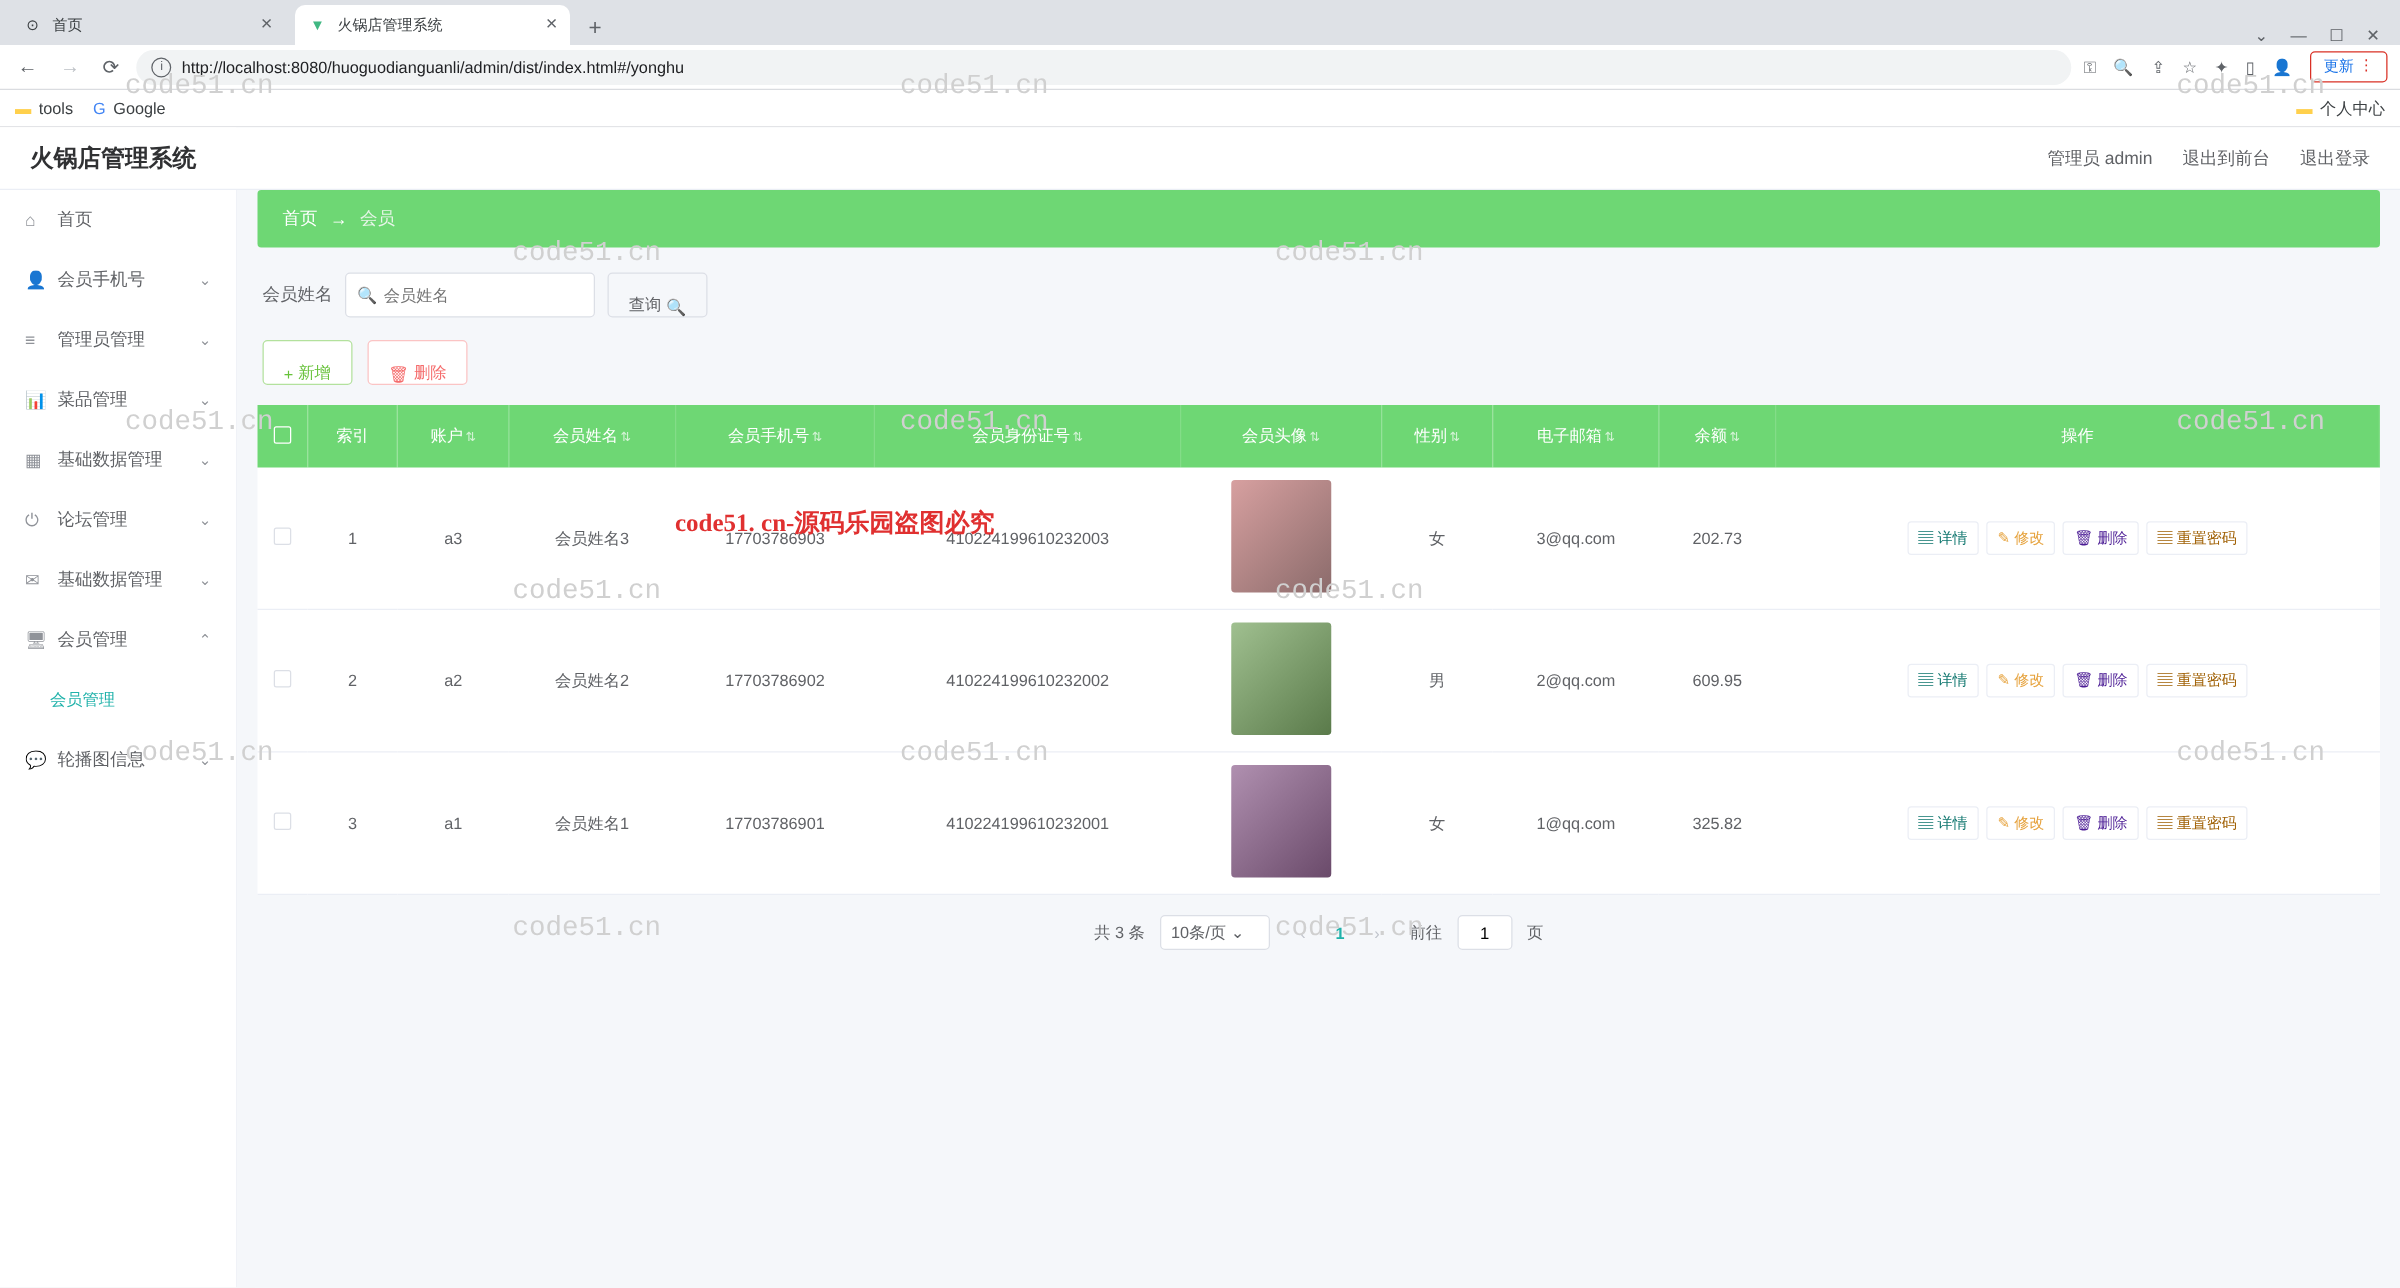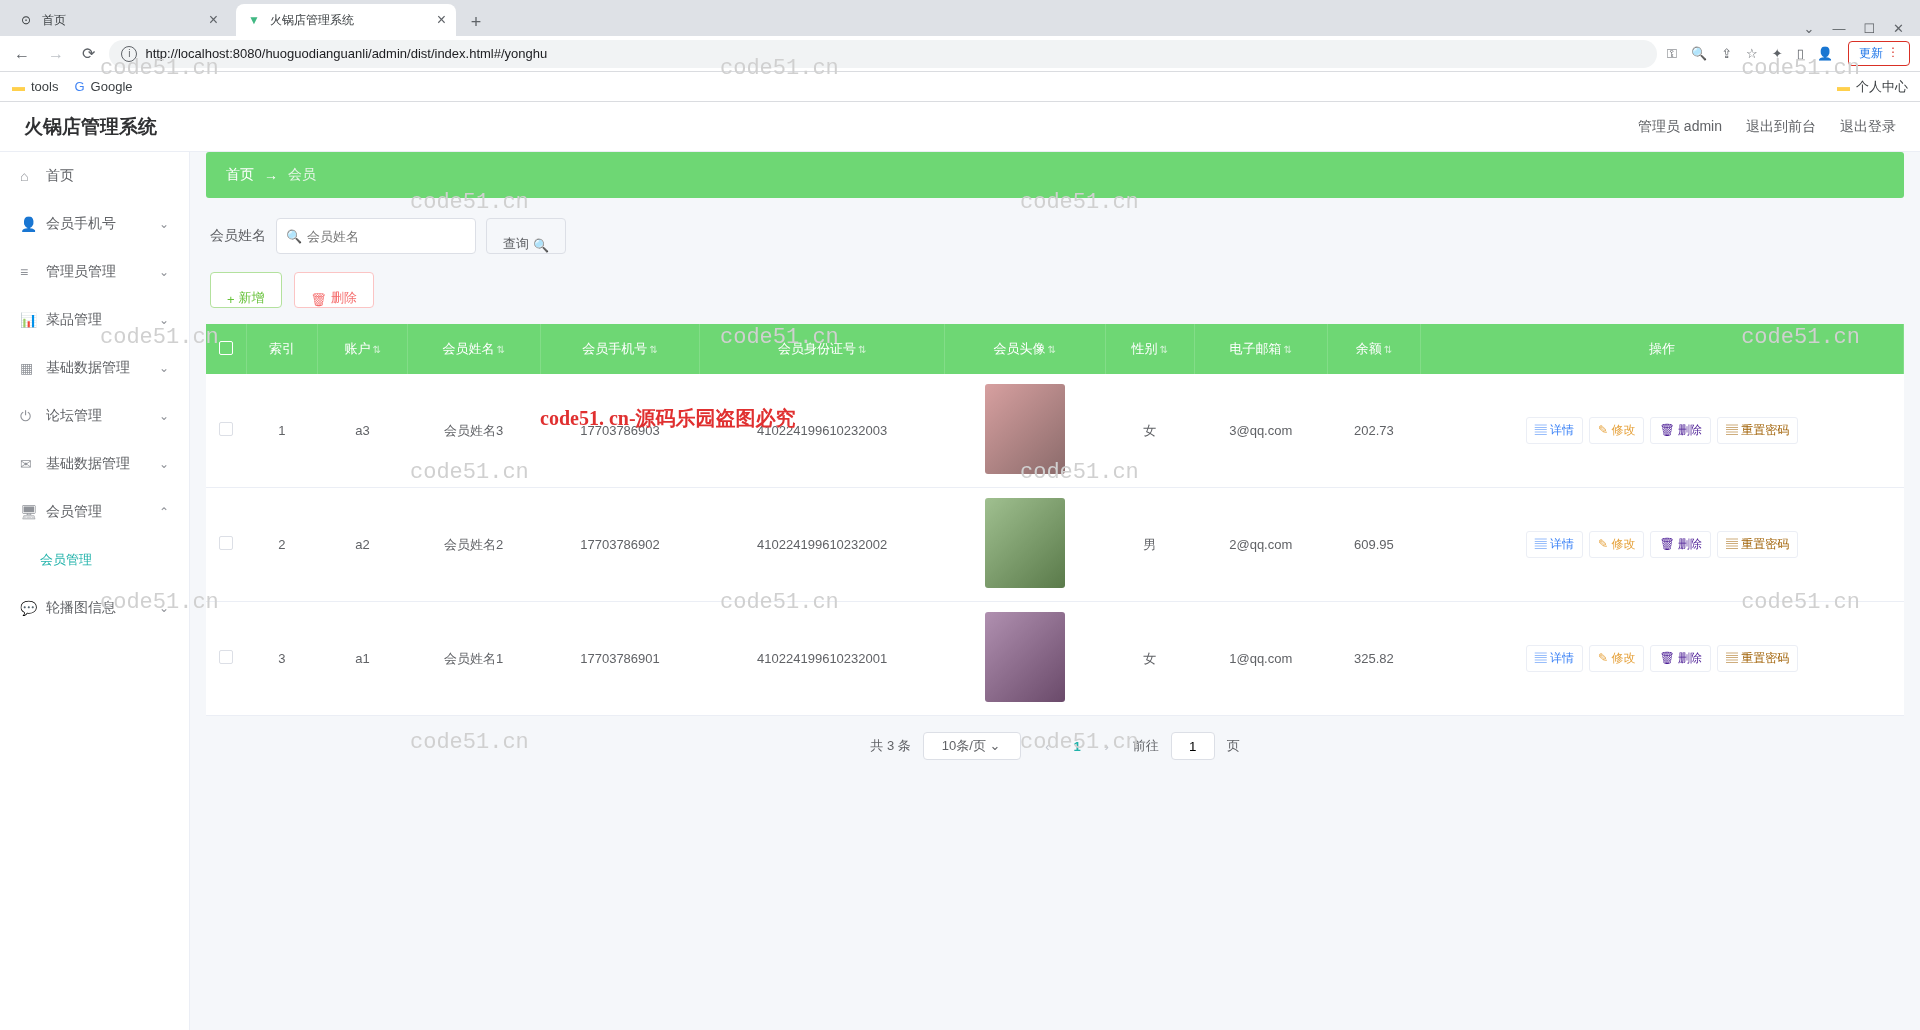--- a/index.html
+++ b/index.html
@@ -48,27 +48,27 @@
 .table th{background:#6ed774;color:#fff;font-weight:normal;font-size:13px;padding:16px 8px;text-align:center;border-right:1px solid rgba(255,255,255,0.15)}
 .table td{padding:10px 8px;text-align:center;font-size:13px;color:#606266;border-bottom:1px solid #ebeef5;vertical-align:middle}
 .table tbody tr{height:110px}
 .chk{width:14px;height:14px;border:1px solid #dcdfe6;border-radius:2px;display:inline-block;cursor:pointer}
 .chk.hdr{border-color:#fff}
 .avatar{width:80px;height:90px;background:linear-gradient(135deg,#d7a0a0,#8b6b6b);border-radius:3px;display:inline-block}
 .avatar.a2{background:linear-gradient(135deg,#a0c090,#5a7a4a)}
 .avatar.a3{background:linear-gradient(135deg,#b090b0,#6a4a6a)}
 .row-actions{display:flex;flex-wrap:wrap;gap:6px;justify-content:center}
 .mini-btn{padding:4px 8px;border:1px solid #ebeef5;border-radius:3px;font-size:12px;display:inline-flex;align-items:center;gap:3px;cursor:pointer;background:#fff}
-.mini-btn.green{color:#3b82f6}
+.mini-btn.green{color:#0f766e}
 .mini-btn.orange{color:#e6a23c}
 .mini-btn.red{color:#4c1d95}
 .mini-btn.teal{color:#a16207}
 .sort{font-size:10px;margin-left:2px;opacity:.7}
 .pagination{display:flex;align-items:center;justify-content:center;gap:12px;padding:16px 0;font-size:13px;color:#606266}
-.page-select{border:1px solid #dcdfe6;border-radius:4px;padding:4px 20px 4px 18px;background:#fff;position:relative}
+.page-select{border:1px solid #dcdfe6;border-radius:4px;padding:4px 20px 4px 8px;background:#fff;position:relative}
 .page-btn{width:28px;height:28px;display:flex;align-items:center;justify-content:center;color:#c0c4cc;cursor:pointer}
 .page-num{color:#20b2aa;font-weight:bold}
 .page-input{width:44px;height:28px;border:1px solid #dcdfe6;border-radius:4px;text-align:center}
 .watermark{position:absolute;color:#d0d0d0;font-size:22px;pointer-events:none;font-family:Liberation Mono, monospace}
 .wm-red{color:#e03030;font-size:20px;font-weight:bold;position:absolute;pointer-events:none;font-family:"SimSun"}
 </style>
 </head>
 <body>
 
 <div class="browser-chrome">

